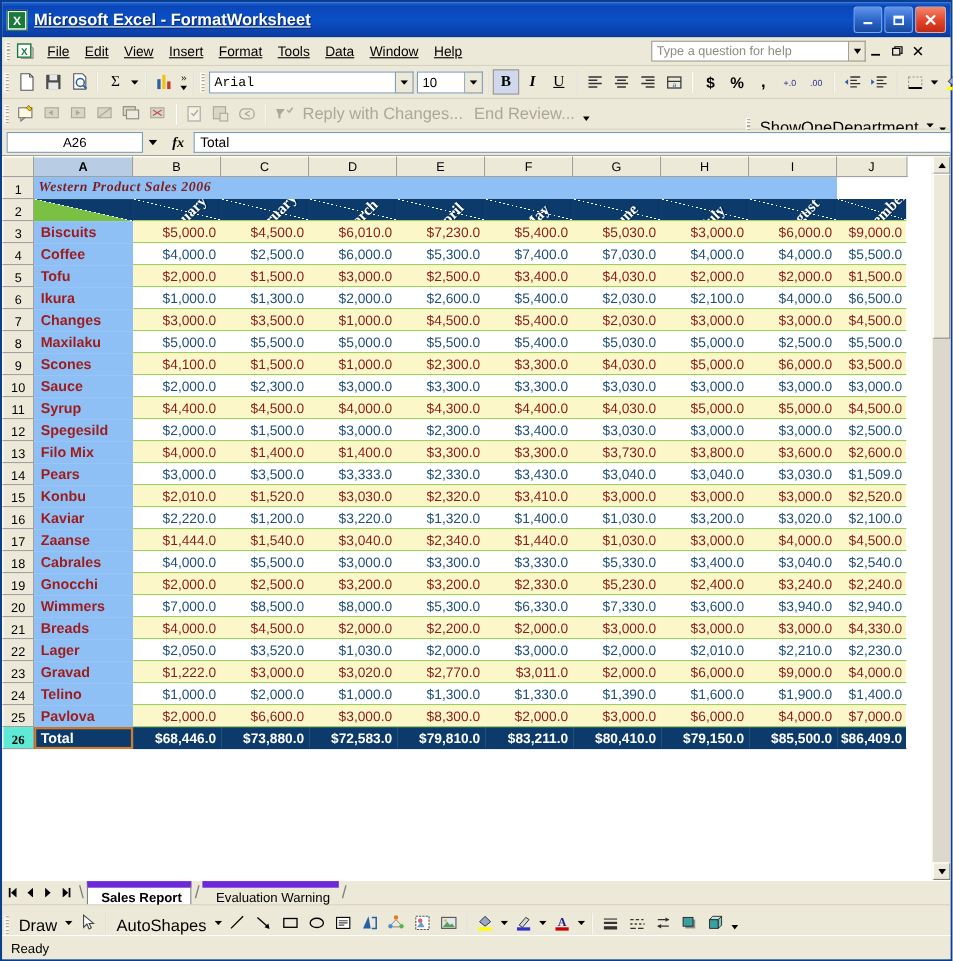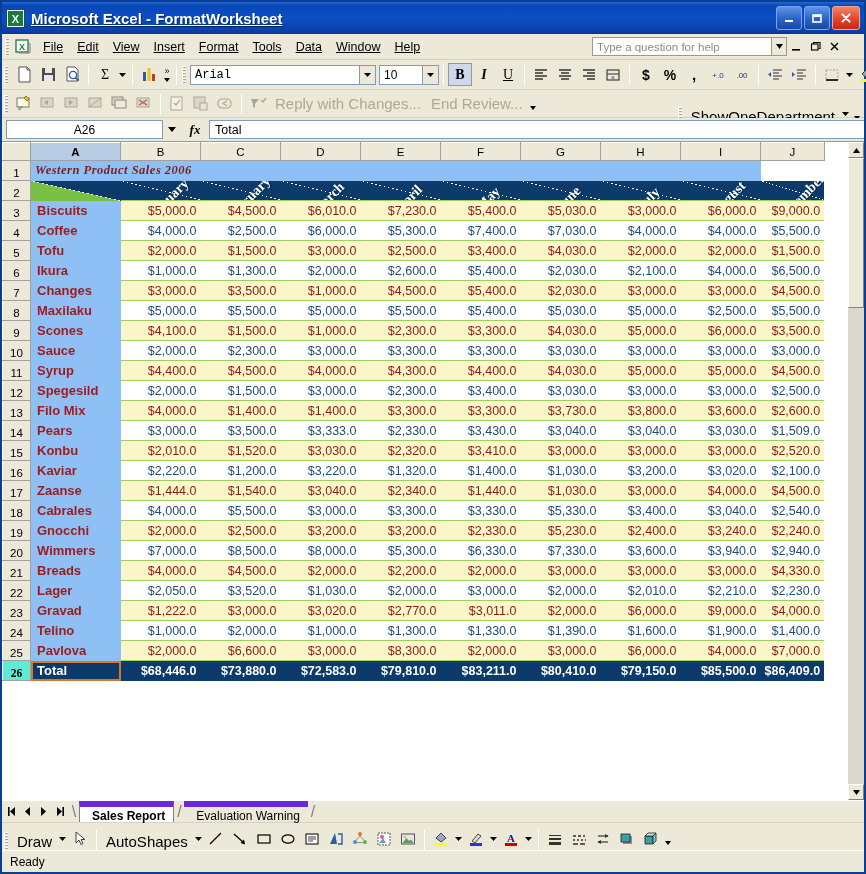--- a/index.html
+++ b/index.html
@@ -128,21 +128,21 @@
   .dis { color:#aca899; }
   .tb-text { font-size:15px; padding:0 5px; white-space:nowrap; }
   .toolbar-right { margin-left:auto; display:flex; align-items:flex-end; padding-right:2px;margin-top:20px; }
 
   
   .formulabar {
     height: 24px; flex:none; background:#ece9d8;
     display:flex; align-items:center; border-bottom:1px solid #9a9a8a;
   }
   .namebox {
-    width: 157px; height:19px; margin-left:4px; background:#fff; border:1px solid #7f9db9;
+    width: 124px; height:19px; margin-left:4px; background:#fff; border:1px solid #7f9db9;
     display:flex; align-items:center; justify-content:center; font-size:12px;
   }
   .nb-arrow { width:18px; height:19px; display:flex; align-items:center; justify-content:center; }
   .fx { width:28px; display:flex; align-items:center; justify-content:center;
         font-family:"Liberation Serif",serif; font-style:italic; font-size:13px; font-weight:bold; }
   .formula-input {
     flex:1; height:19px; background:#fff; border:1px solid #7f9db9; border-right:none;
     display:flex; align-items:center; padding-left:5px; font-size:12.5px;
     margin-right:0px;
   }

